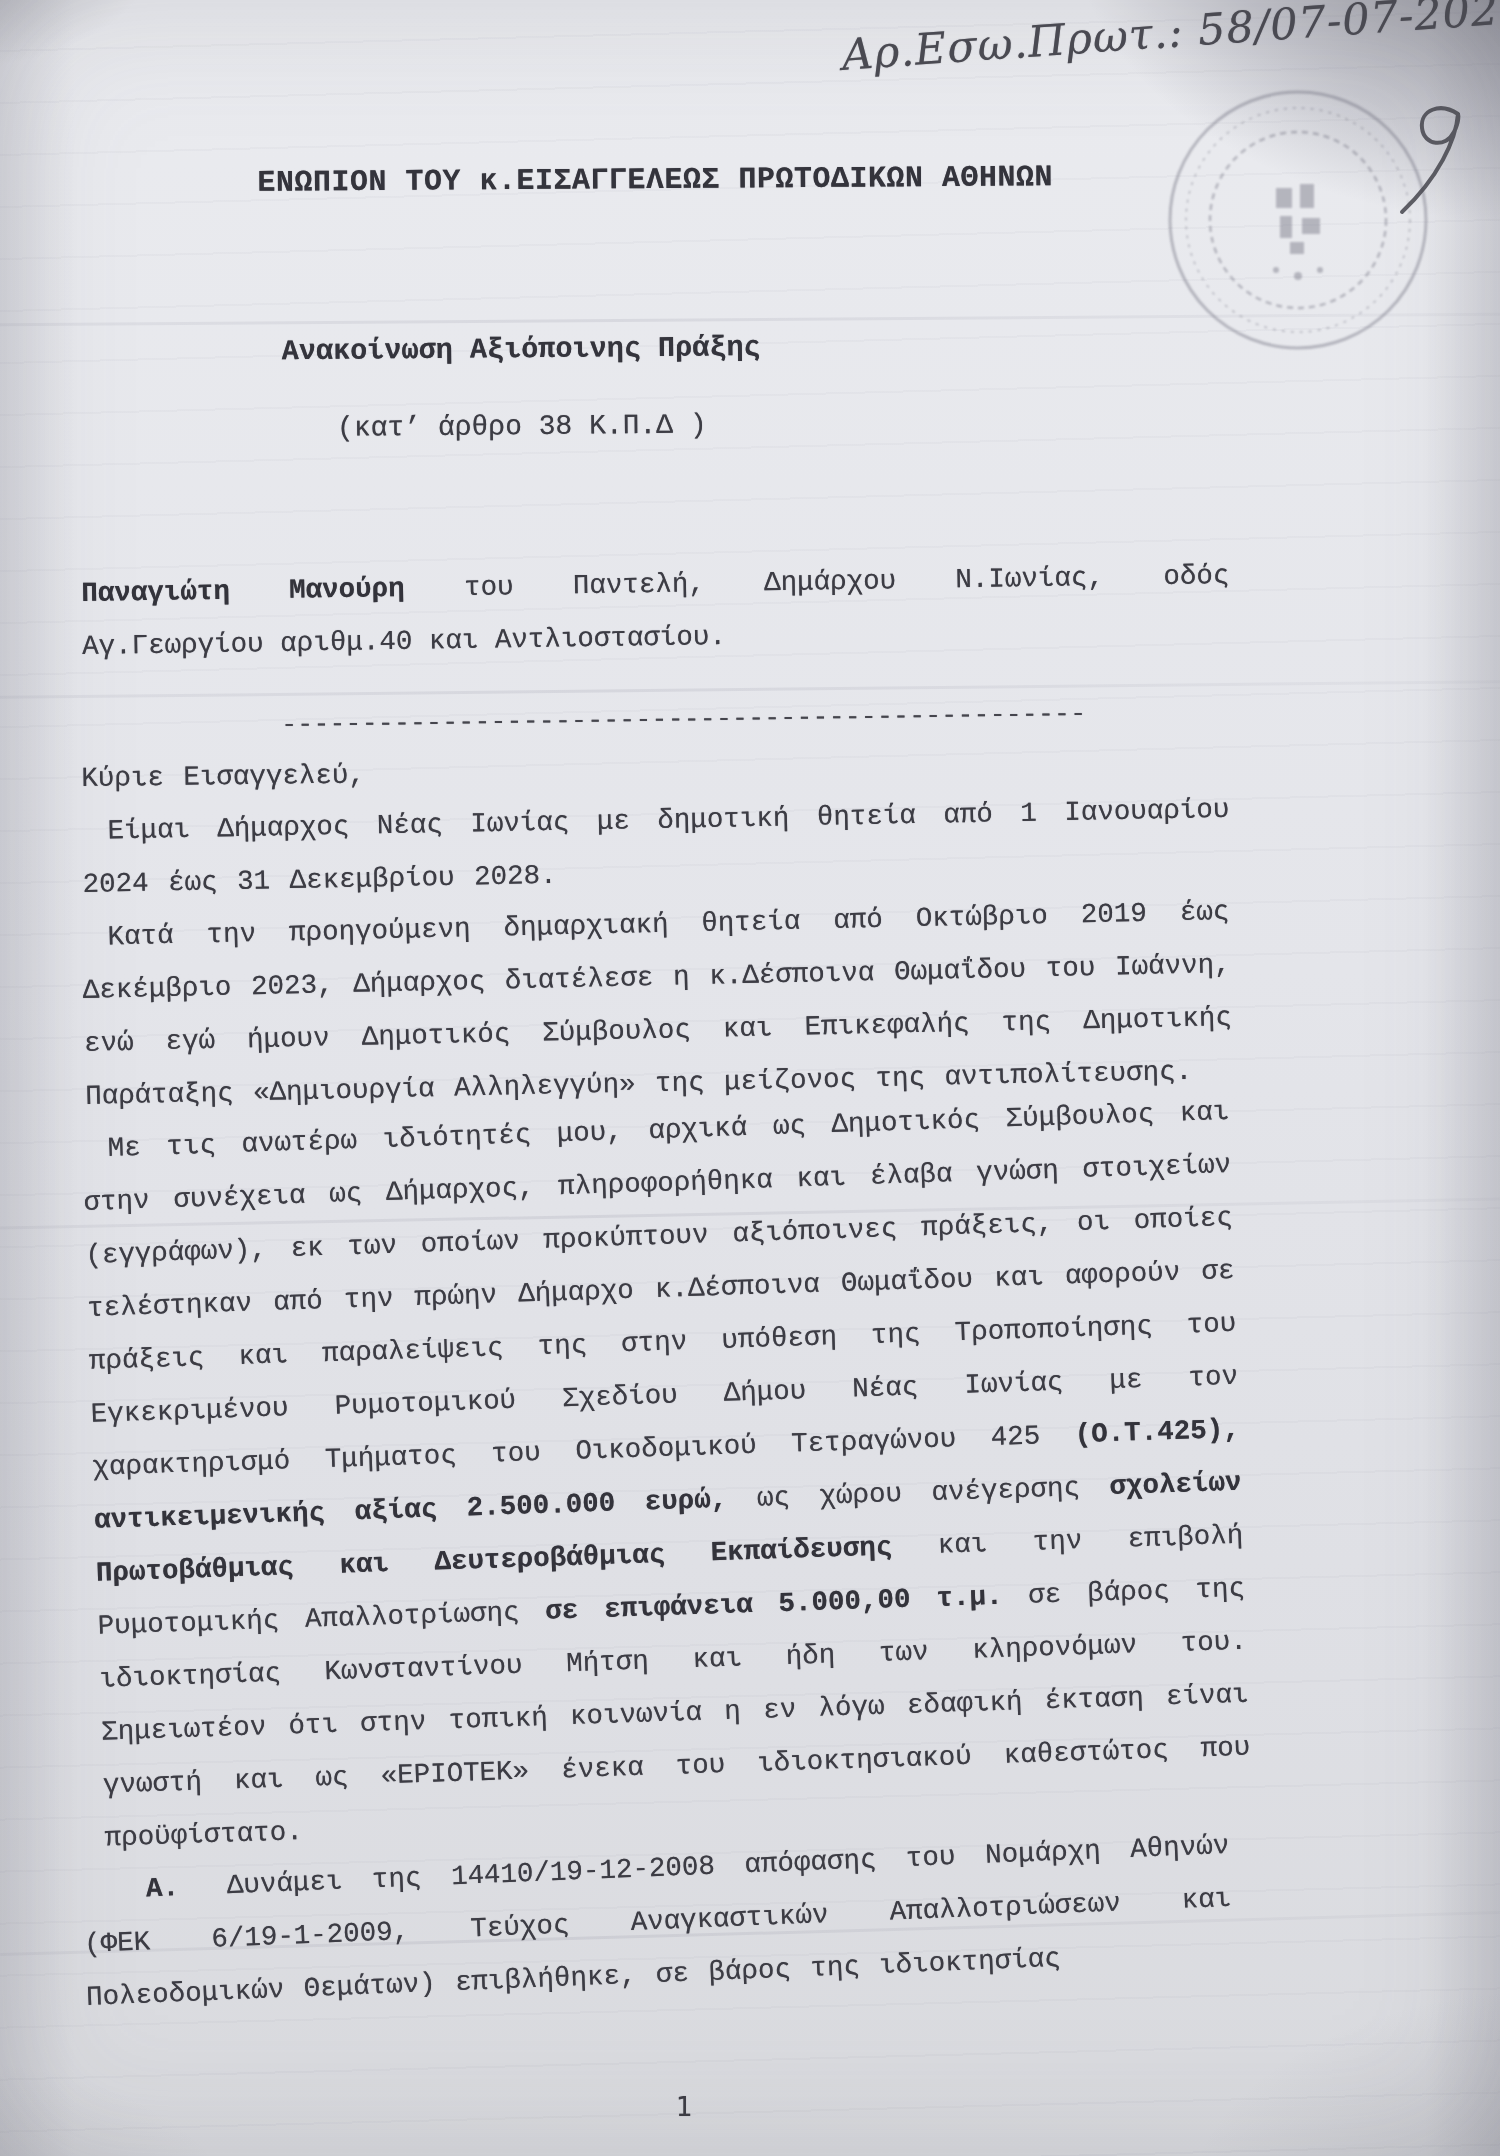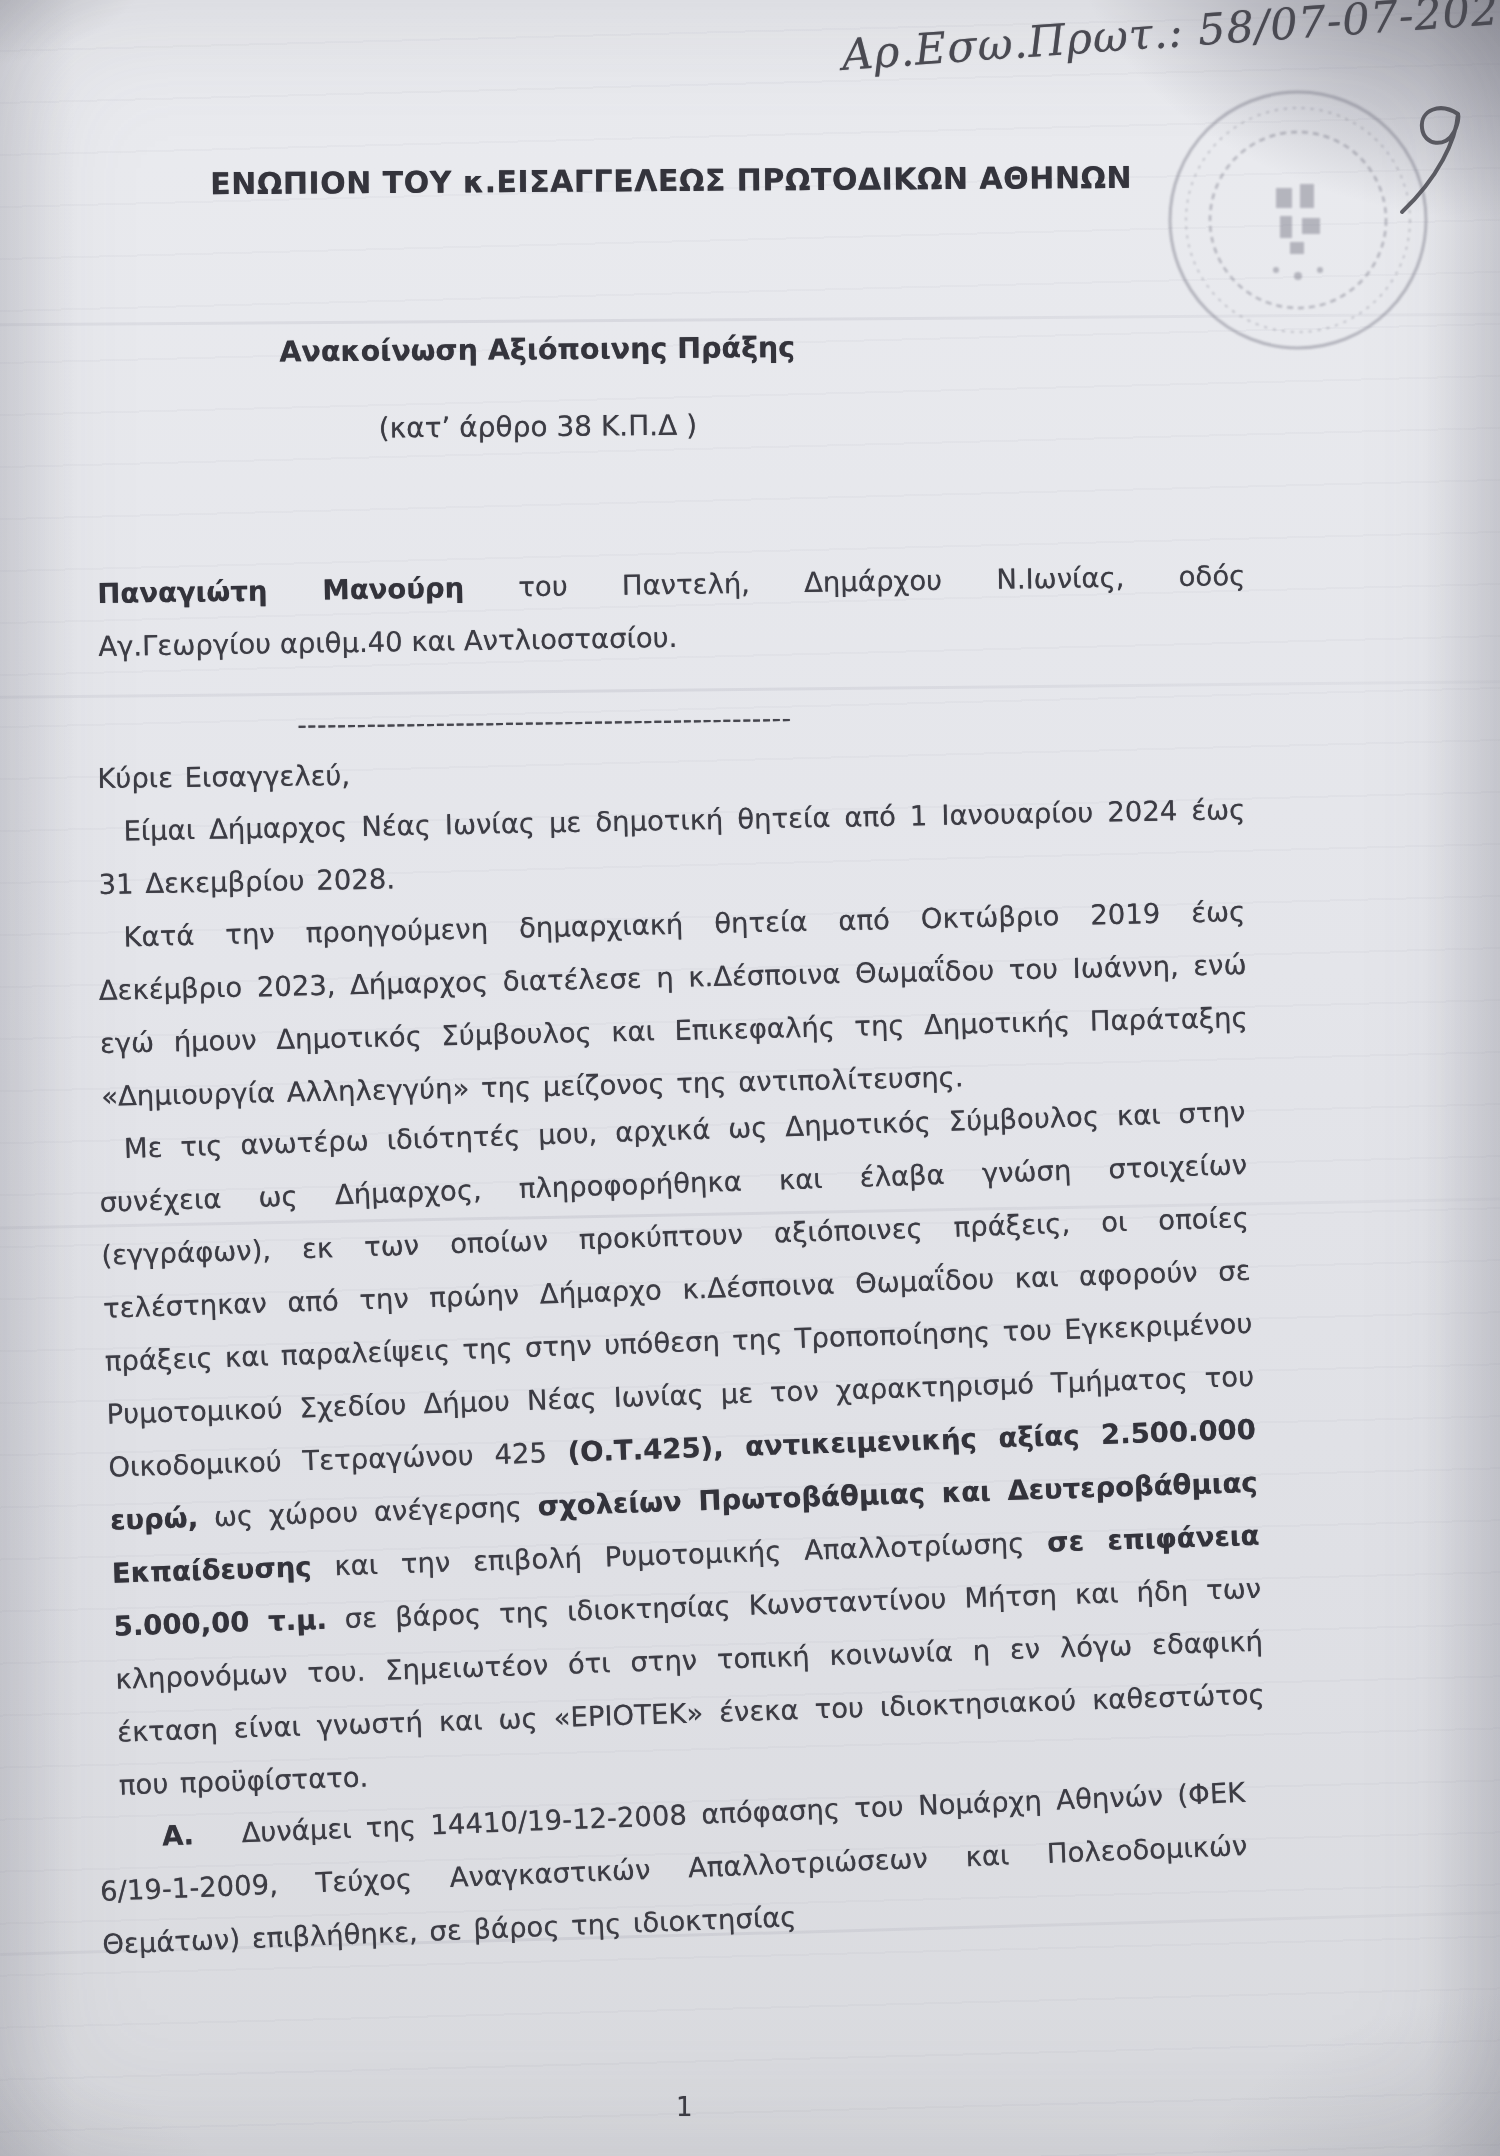--- a/index.html
+++ b/index.html
@@ -16,23 +16,24 @@
       radial-gradient(520px 330px at 103% 103%, rgba(104,104,116,0.22), rgba(0,0,0,0) 70%),
       radial-gradient(420px 260px at -3% 104%, rgba(104,104,116,0.18), rgba(0,0,0,0) 70%),
       linear-gradient(90deg, rgba(118,118,132,0.16) 0%, rgba(0,0,0,0) 5%, rgba(0,0,0,0) 95%, rgba(118,118,132,0.20) 100%),
       repeating-linear-gradient(178.5deg, rgba(0,0,0,0) 0px, rgba(0,0,0,0) 50px, rgba(110,110,130,0.045) 50px, rgba(110,110,130,0.045) 52px),
       linear-gradient(180deg,#eaebef 0%,#e4e5ea 45%,#dedfe4 78%,#d9dade 100%);
     box-shadow: inset 0 0 140px rgba(92,92,104,0.18);
   }
   .crease{position:absolute;left:0;width:100%;height:3px;pointer-events:none;
     background:linear-gradient(90deg, rgba(130,130,148,0.10), rgba(130,130,148,0.16) 40%, rgba(130,130,148,0.06));}
   .content{
-    position:absolute;left:97px;top:0;width:1148px;
+    position:absolute;left:81px;top:0;width:1148px;
     color:#3c3c44;font-size:27.5px;line-height:53px;
     text-shadow:0 0 0.7px rgba(44,44,54,0.65);
+    font-family:Liberation Mono, monospace;
   }
   .content b{color:#33333b;font-weight:700;}
   .heading{
     margin-top:158px;text-align:center;font-weight:700;font-size:30px;color:#34343c;
     letter-spacing:0.5px;transform:rotate(-0.4deg);transform-origin:left top;
   }
   .subject-wrap{width:880px;text-align:center;margin-top:116px;
     transform:rotate(-0.5deg);transform-origin:left top;}
   .doc-title{font-weight:700;font-size:28.5px;color:#34343c;}
   .doc-subtitle{margin-top:24px;font-size:28px;}

